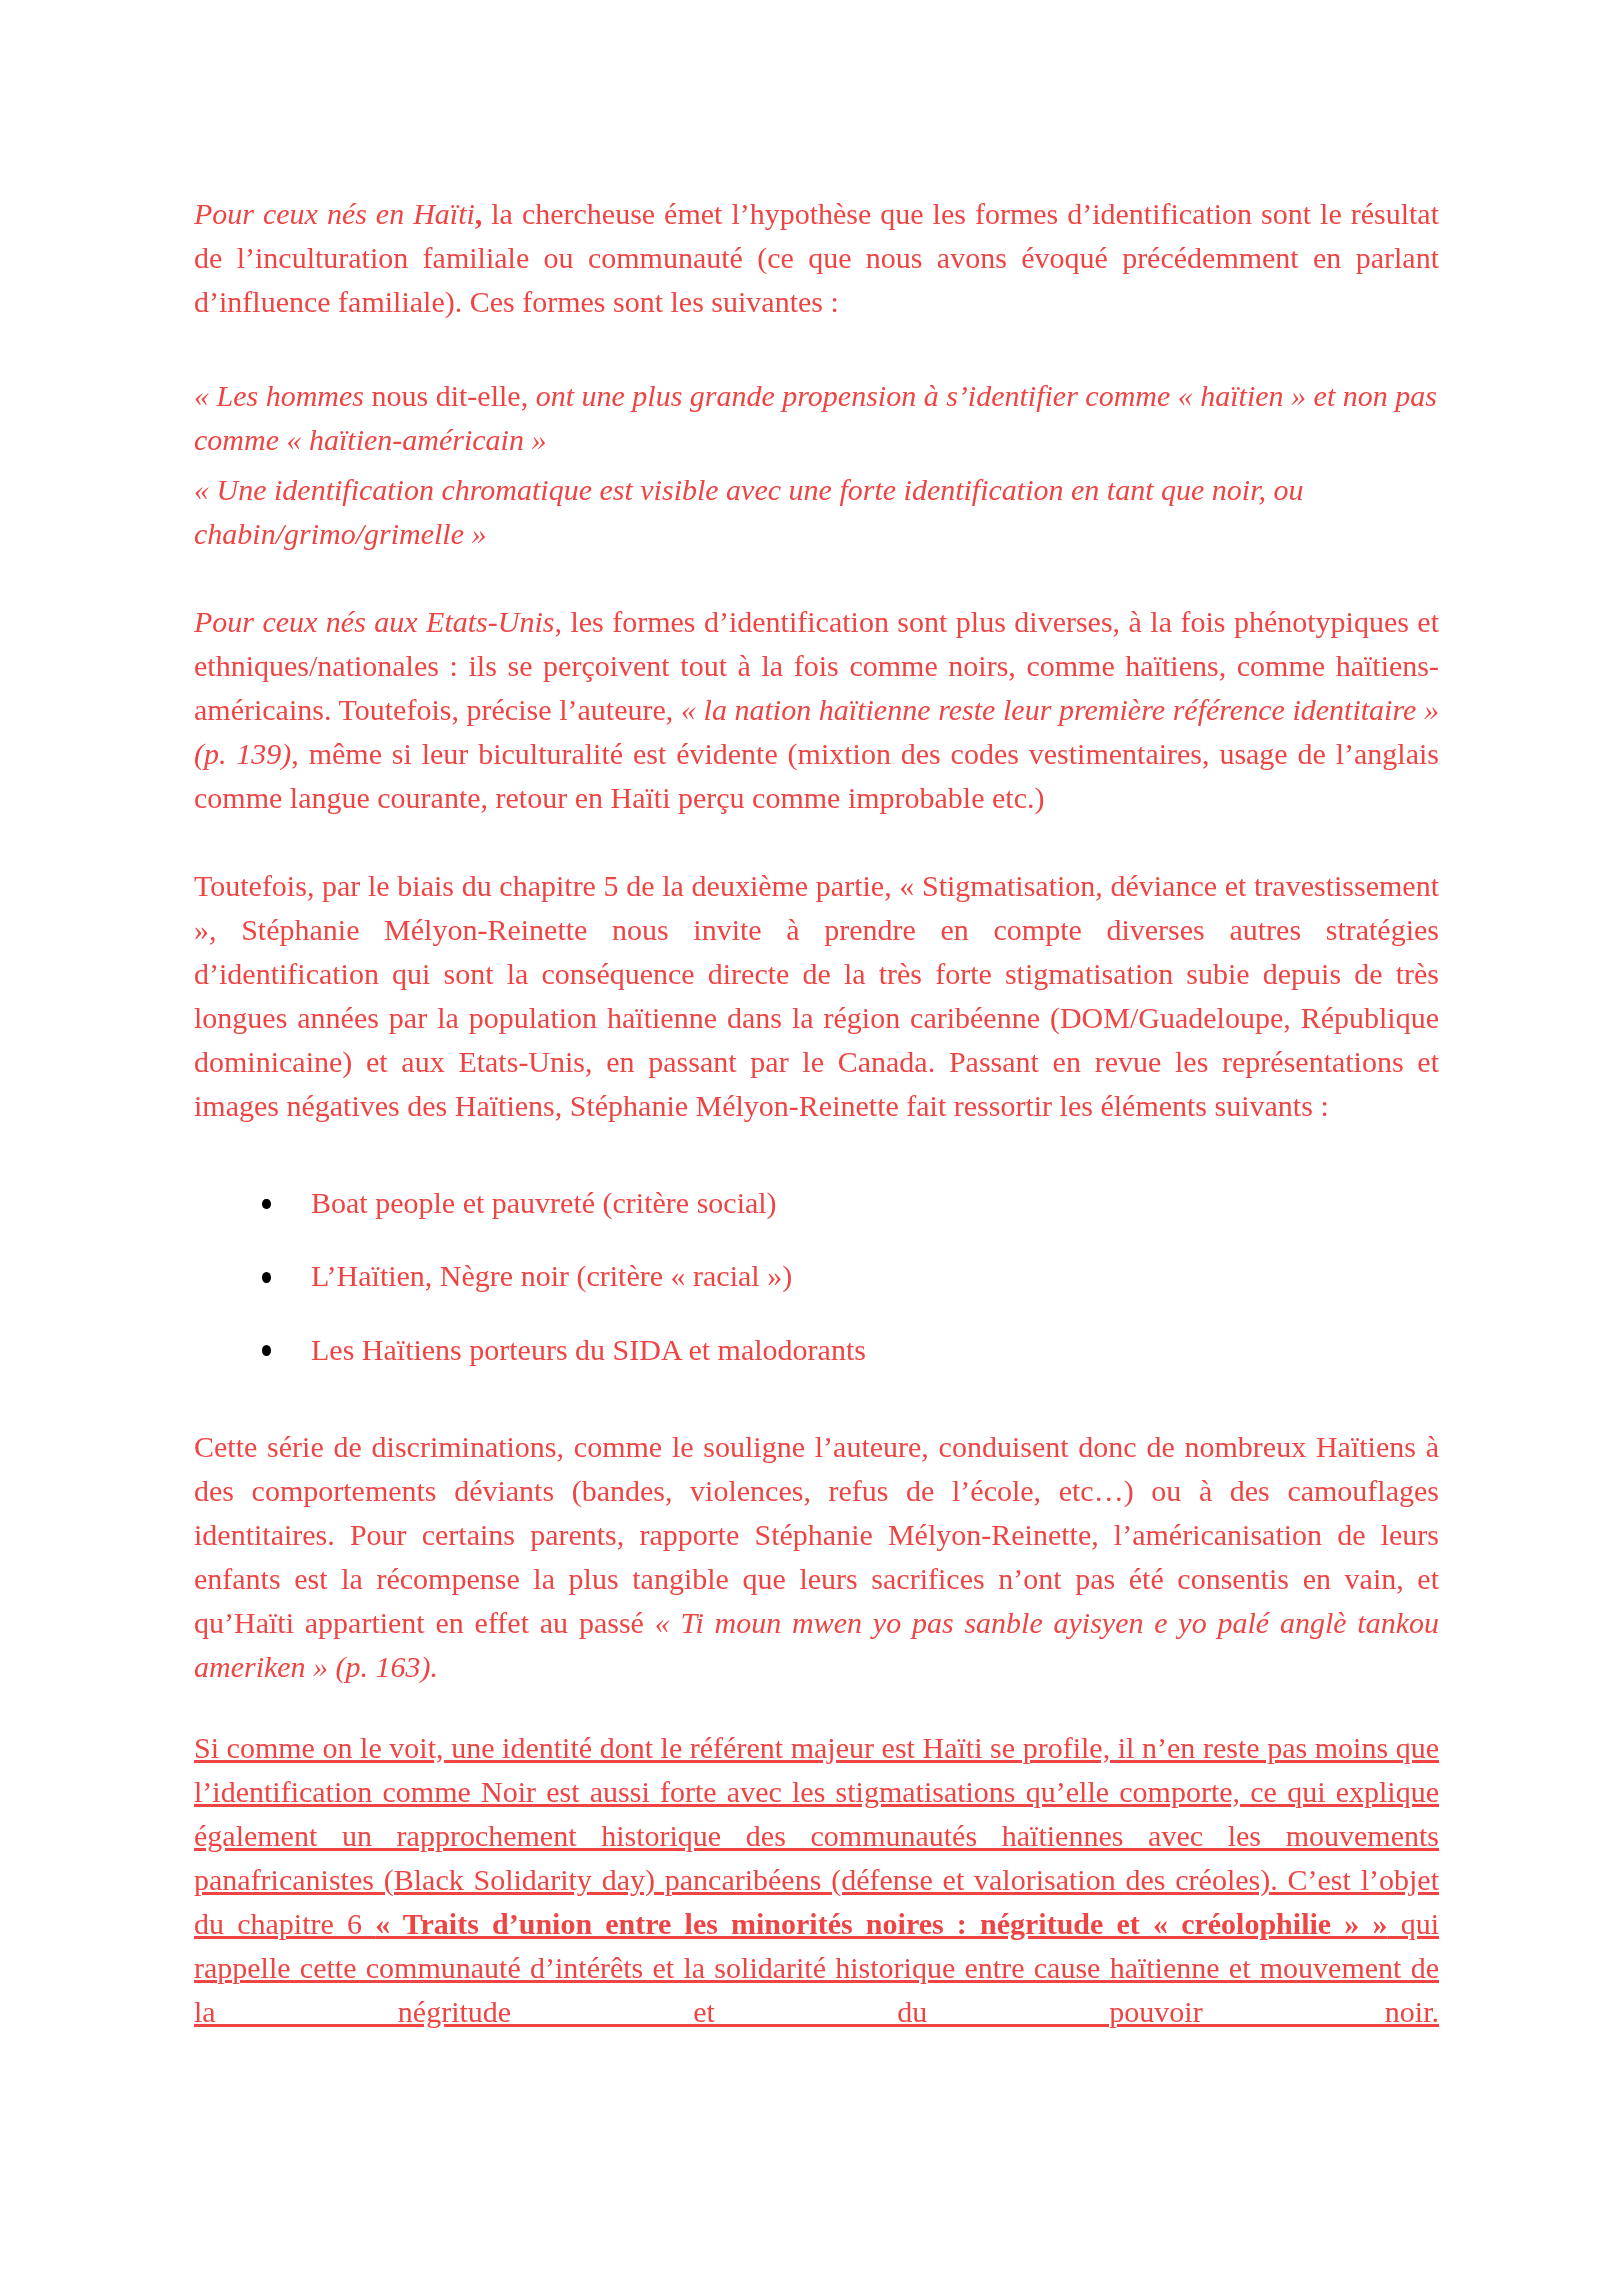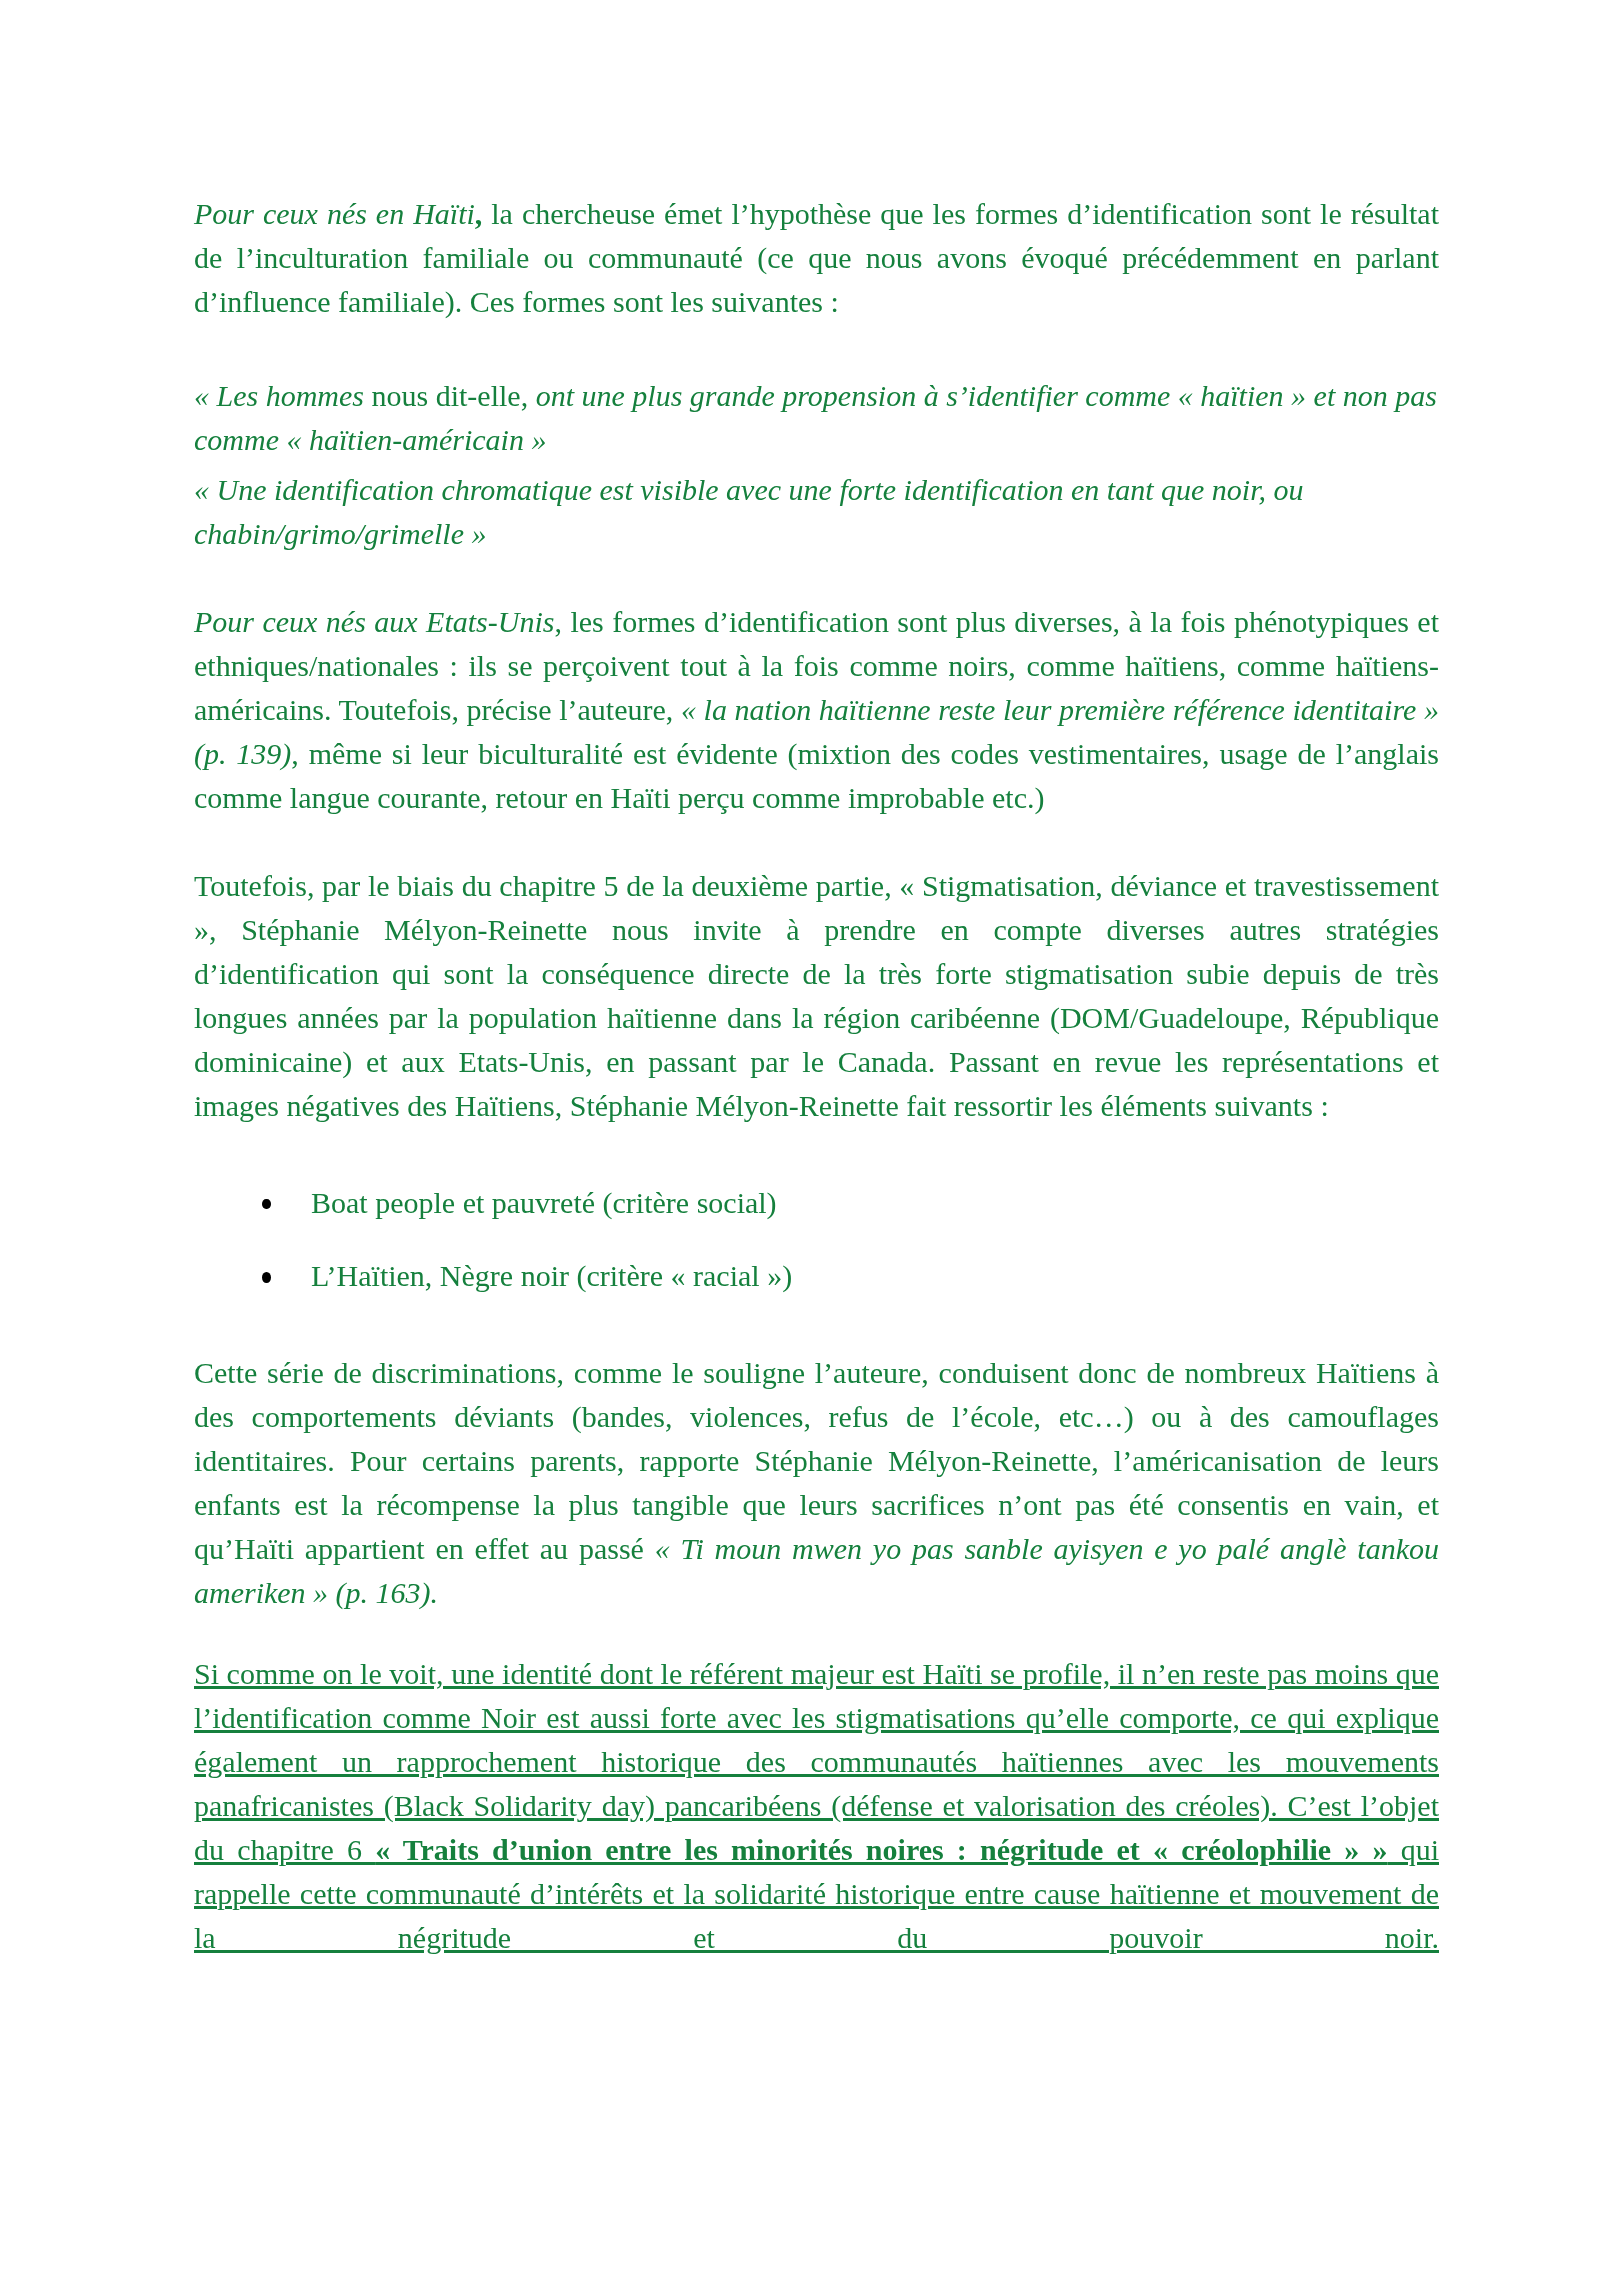--- a/index.html
+++ b/index.html
@@ -14,21 +14,21 @@
       overflow: hidden;
     }
     .page {
       position: absolute;
       left: 194px;
       top: 192px;
       width: 1245px;
       font-family: "Liberation Serif", serif;
       font-size: 30px;
       line-height: 44px;
-      color: #15803d;
+      color: #ef4444;
     }
     p {
       margin: 0;
       text-align: justify;
     }
     .it { font-style: italic; }
     .b { font-weight: bold; }
     .gap-large { height: 44px; }
     .gap-medium { height: 37px; }
     .quote-line { text-align: left; margin-top: 6px; }
@@ -73,20 +73,21 @@
 
   <div class="gap-large"></div>
 
   <p><span>Toutefois, par le biais du chapitre 5 de la deuxième partie, « Stigmatisation, déviance et travestissement », Stéphanie Mélyon-Reinette nous invite à prendre en compte diverses autres stratégies d’identification qui sont la conséquence directe de la très forte stigmatisation subie depuis de très longues années par la population haïtienne dans la région caribéenne (DOM/Guadeloupe, République dominicaine) et aux Etats-Unis, en passant par le Canada. Passant en revue les représentations et images négatives des Haïtiens, Stéphanie Mélyon-Reinette fait ressortir les éléments suivants :</span></p>
 
   <div class="gap-medium"></div>
 
   <ul class="bullets">
     <li><span class="bullet-icon"></span><span>Boat people et pauvreté (critère social)</span></li>
     <li><span class="bullet-icon"></span><span>L’Haïtien, Nègre noir (critère « racial »)</span></li>
+    <li><span class="bullet-icon"></span><span>Les Haïtiens porteurs du SIDA et malodorants</span></li>
   </ul>
 
   <div class="gap-medium"></div>
 
   <p><span>Cette série de discriminations, comme le souligne l’auteure, conduisent donc de nombreux Haïtiens à des comportements déviants (bandes, violences, refus de l’école, etc…) ou à des camouflages identitaires. Pour certains parents, rapporte Stéphanie Mélyon-Reinette, l’américanisation de  leurs enfants est  la récompense la plus tangible que leurs sacrifices n’ont pas été consentis en vain, et qu’Haïti appartient en effet au passé  </span><span class="it">« Ti moun mwen yo pas sanble ayisyen e yo palé anglè tankou ameriken » (p. 163).</span></p>
 
   <div class="gap-medium"></div>
 
   <p class="last-line-justify"><span>Si comme on le voit, une identité dont le référent majeur est Haïti se profile, il n’en reste pas moins que l’identification comme Noir est aussi forte avec les stigmatisations qu’elle comporte, ce qui explique également un rapprochement historique des communautés haïtiennes avec les mouvements panafricanistes (Black Solidarity day) pancaribéens  (défense et valorisation des créoles). C’est l’objet du chapitre 6 </span><span class="b">« Traits d’union entre les minorités noires : négritude et « créolophilie » »</span><span>  qui rappelle cette communauté d’intérêts et la solidarité historique entre cause haïtienne et mouvement de la négritude et du pouvoir noir.</span></p>
 

